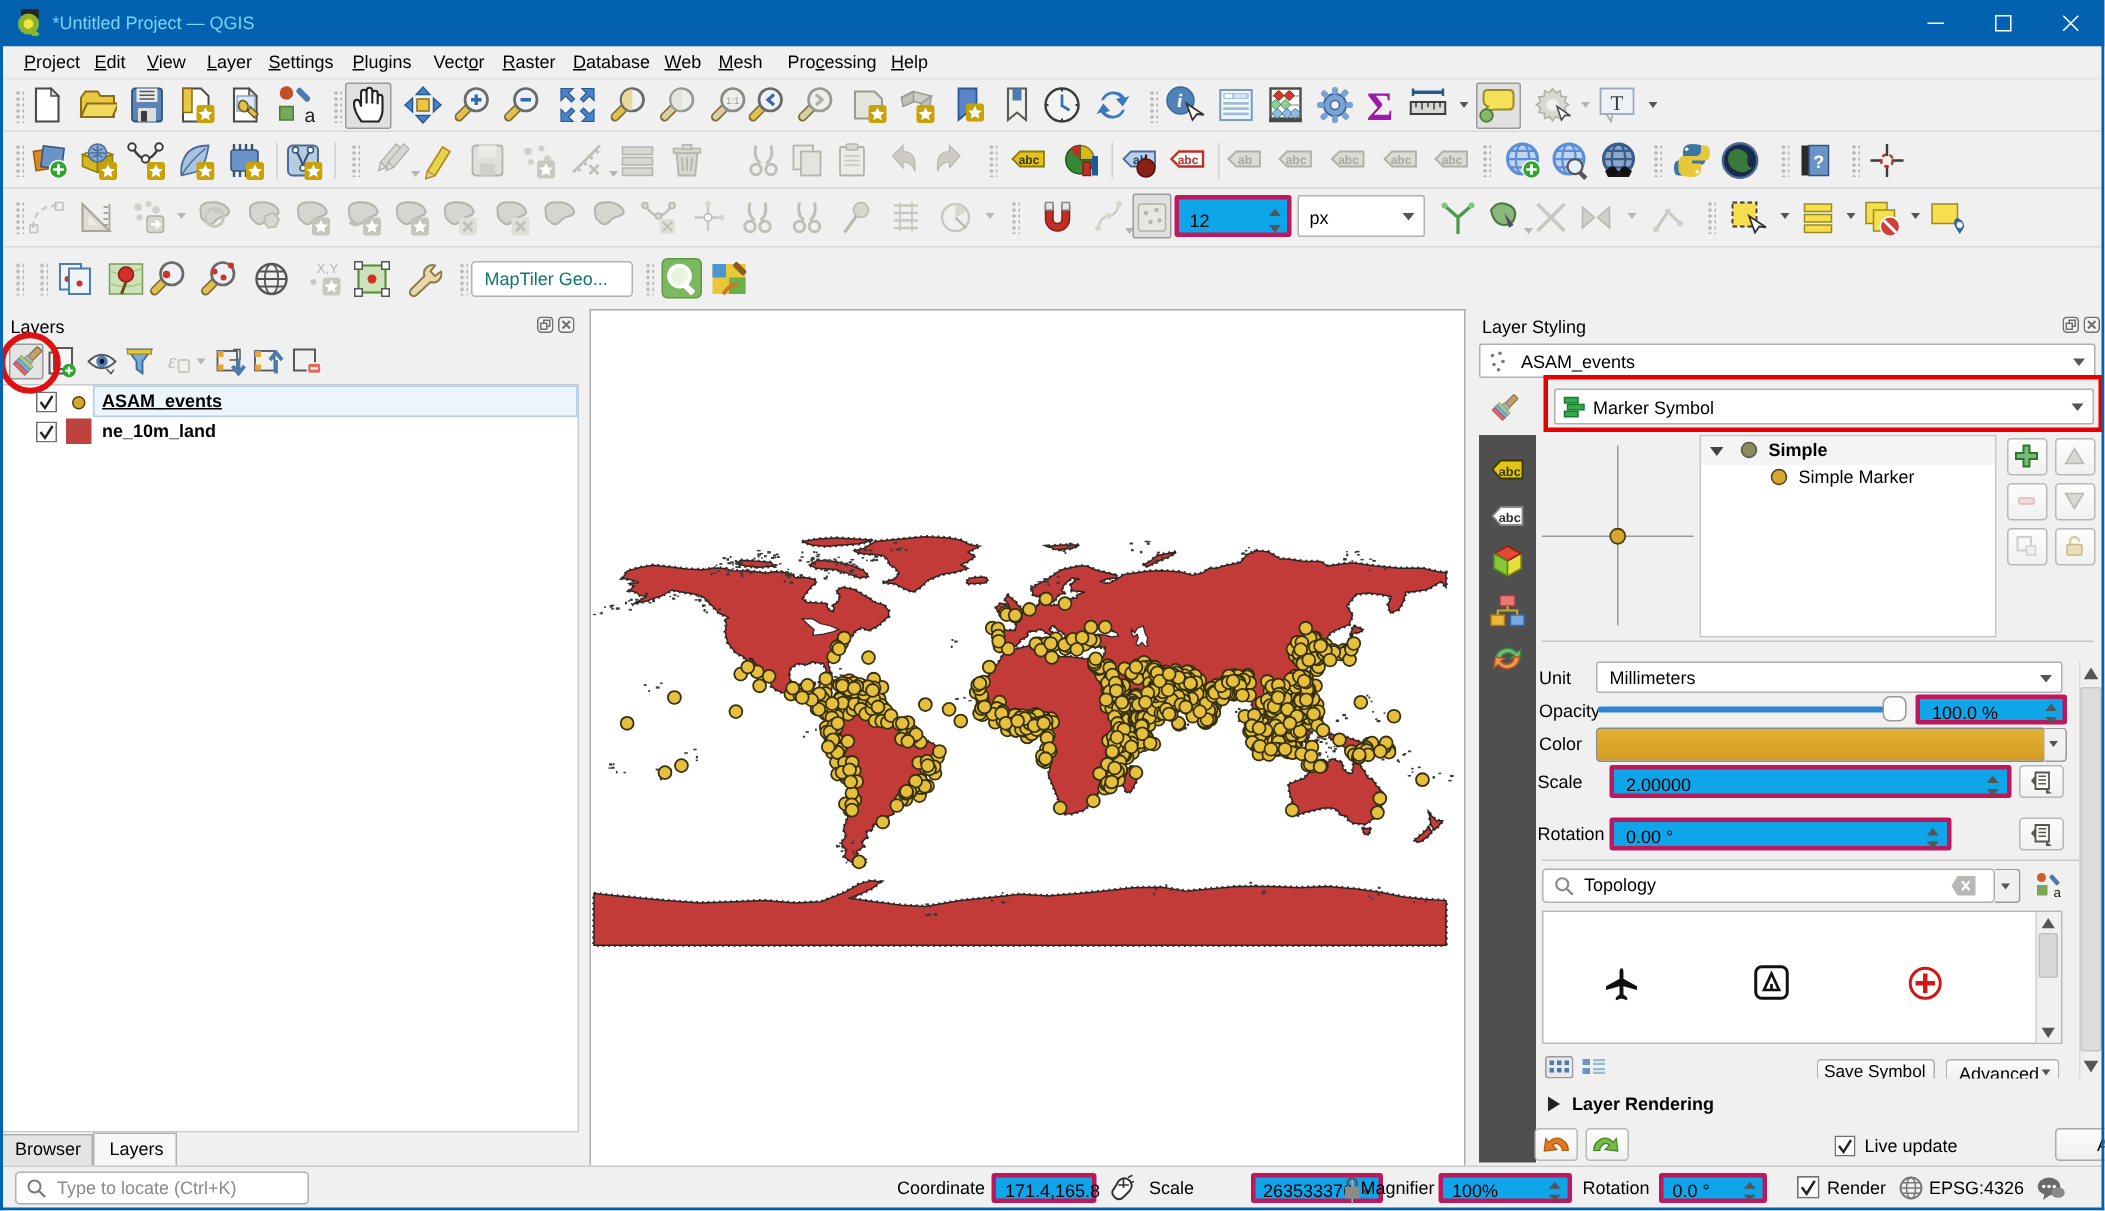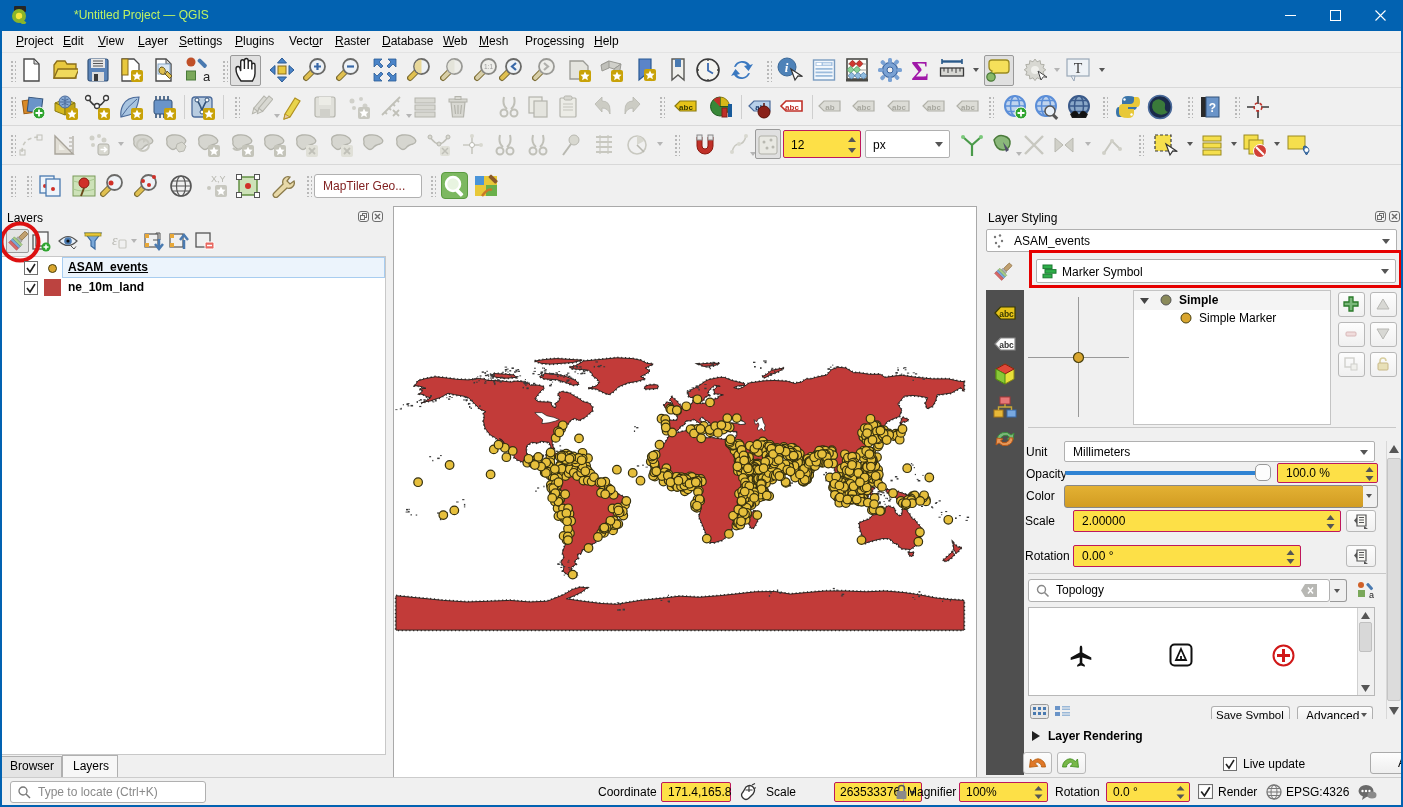--- a/index.html
+++ b/index.html
@@ -1,21 +1,21 @@
 <!DOCTYPE html>
 <html><head>
 <meta charset="utf-8">
 <style>
 * { margin:0; padding:0; box-sizing:border-box; }
 html,body { width:1403px; height:807px; overflow:hidden; }
 body { font-family:"Liberation Sans",sans-serif; font-size:12px; background:#f0f0f0; position:relative; color:#000; }
 .abs { position:absolute; }
 
 #titlebar { position:absolute; left:0; top:0; width:1403px; height:31px; background:#0262b1; color:#fff; }
-#title-text { position:absolute; left:35px; top:8px; font-size:12px; color:#bef264;margin-left:39px; }
+#title-text { position:absolute; left:35px; top:8px; font-size:12px; color:#7dd3fc; }
 .winbtn { position:absolute; top:0; width:45px; height:31px; }
 #menubar { position:absolute; left:2px; top:31px; width:1399px; height:21px; background:#f0f0f0; border-bottom:1px solid #f0f0f0; }
 .menu-item { position:absolute; top:3px; font-size:12px; color:#000; }
 .menu-item u { text-decoration:underline; }
 
 .trow { position:absolute; left:2px; width:1399px; background:#f0f0f0; }
 #trow1 { top:52px; height:35px; border-top:1px solid #e3e3e3; }
 #trow2 { top:87px; height:38px; border-top:1px solid #d8d8d8; }
 #trow3 { top:125px; height:39px; border-top:1px solid #d8d8d8; }
 #trow4 { top:164px; height:42px; border-top:1px solid #d8d8d8; }
@@ -23,21 +23,21 @@
 .tsep { position:absolute; width:1px; height:24px; background:#cfcfcf; }
 .caret { position:absolute; width:0; height:0; border-left:3.5px solid transparent; border-right:3.5px solid transparent; border-top:4px solid #555; }
 .caret.dis { border-top-color:#b5b5b5; }
 .pressedbtn { position:absolute; background:#e0e0e0; border:1px solid #9a9a9a; border-radius:2px; }
 
 #mainarea { position:absolute; left:2px; top:206px; width:1399px; height:571px; background:#f0f0f0; }
 
 #canvas { position:absolute; left:393px; top:206px; width:584px; height:571px; background:#fff; border-left:1px solid #a9a9a9; border-top:1px solid #a9a9a9; border-right:1px solid #a9a9a9; }
 .combo { position:absolute; background:#fff; border:1px solid #b0b0b0; border-radius:2px; }
 .combo .cc { position:absolute; right:6px; top:50%; margin-top:-2px; width:0; height:0; border-left:4px solid transparent; border-right:4px solid transparent; border-top:5px solid #555; }
-.spinbox { position:absolute; background:#fde047; border:1px solid #be185d; border-radius:2px; }
+.spinbox { position:absolute; background:#0ea5e9; border:3px solid #be185d; border-radius:2px; }
 .label { position:absolute; font-size:12px; }
 .sbtn { position:absolute; background:linear-gradient(#fdfdfd,#f0f0f0); border:1px solid #b8b8b8; border-radius:3px; }
 
 #statusbar { position:absolute; left:2px; top:777px; width:1399px; height:28px; background:#f0f0f0; border-top:1px solid #cccccc; }
 
 #winborder { position:absolute; left:0; top:0; width:1403px; height:807px; border:2px solid #0262b1; border-top:none; pointer-events:none; }
 .red-annot { position:absolute; border:3px solid #e60000; }
 </style>
 </head>
 <body>
@@ -708,21 +708,21 @@
       <rect x="1.5" y="1.5" width="5" height="5" fill="#fff" stroke="#555"></rect>
       <rect x="19.5" y="1.5" width="5" height="5" fill="#fff" stroke="#555"></rect>
       <rect x="1.5" y="19.5" width="5" height="5" fill="#fff" stroke="#555"></rect>
       <rect x="19.5" y="19.5" width="5" height="5" fill="#fff" stroke="#555"></rect>
     </svg>
     <svg class="abs" style="left:267px;top:8px" width="26" height="26" viewBox="0 0 26 26">
       <path d="M21 4 a5.5 5.5 0 0 0 -7 7 L5 20 a2.6 2.6 0 0 0 3.7 3.7 L18 15 a5.5 5.5 0 0 0 7 -7 l-4 3 l-3 -3 z" fill="#e8d9a8" stroke="#8a7a4a" stroke-width="1.3"></path>
     </svg>
     <div class="handle" style="left:304px;top:10px;height:22px"></div>
     <div class="combo" style="left:312px;top:9px;width:108px;height:24px;border-radius:3px">
-      <span style="position:absolute;left:8px;top:4px;font-size:12px;color:#7f1d1d">MapTiler Geo...</span>
+      <span style="position:absolute;left:8px;top:4px;font-size:12px;color:#0f766e">MapTiler Geo...</span>
     </div>
     <div class="handle" style="left:428px;top:10px;height:22px"></div>
     <div class="abs" style="left:439px;top:7px;width:27px;height:27px;background:#7cb860;border:1px solid #5a9a40;border-radius:4px"></div>
     <svg class="abs" style="left:439px;top:8px" width="26" height="26" viewBox="0 0 26 26">
       <circle cx="12" cy="11" r="7" fill="#e8f4e0" stroke="#fff" stroke-width="2.5"></circle>
       <rect x="16" y="16" width="8" height="4" rx="1" transform="rotate(45 17 17)" fill="#fff"></rect>
     </svg>
     <svg class="abs" style="left:471px;top:8px" width="26" height="26" viewBox="0 0 26 26">
       <rect x="2" y="3" width="22" height="20" fill="#e8c838"></rect>
       <path d="M2 3 h9 v9 h-9 z" fill="#4a94d8"></path>
@@ -2866,21 +2866,21 @@
     </svg>
     <div class="label" style="left:905px;top:7px">Magnifier</div>
     <div class="spinbox" style="left:957px;top:4px;width:89px;height:20px">
       <span style="position:absolute;left:6px;top:2px">100%</span>
       <svg class="abs" style="right:3px;top:2px" width="11" height="15">
         <path d="M5.5 1 l4 4.5 h-8 z" fill="#555"></path>
         <path d="M5.5 14 l4 -4.5 h-8 z" fill="#555"></path>
       </svg>
     </div>
     <div class="label" style="left:1053px;top:7px">Rotation</div>
-    <div class="spinbox" style="left:1104px;top:4px;width:84px;height:20px">
+    <div class="spinbox" style="left:1104px;top:4px;width:72px;height:20px">
       <span style="position:absolute;left:6px;top:2px">0.0 °</span>
       <svg class="abs" style="right:3px;top:2px" width="11" height="15">
         <path d="M5.5 1 l4 4.5 h-8 z" fill="#555"></path>
         <path d="M5.5 14 l4 -4.5 h-8 z" fill="#555"></path>
       </svg>
     </div>
     <svg class="abs" style="left:1196px;top:6px" width="15" height="15" viewBox="0 0 14 14">
       <rect x="0.5" y="0.5" width="13" height="13" fill="#fff" stroke="#707070"></rect>
       <path d="M3 7 l3 4 l5 -8" fill="none" stroke="#222" stroke-width="1.6"></path>
     </svg>

